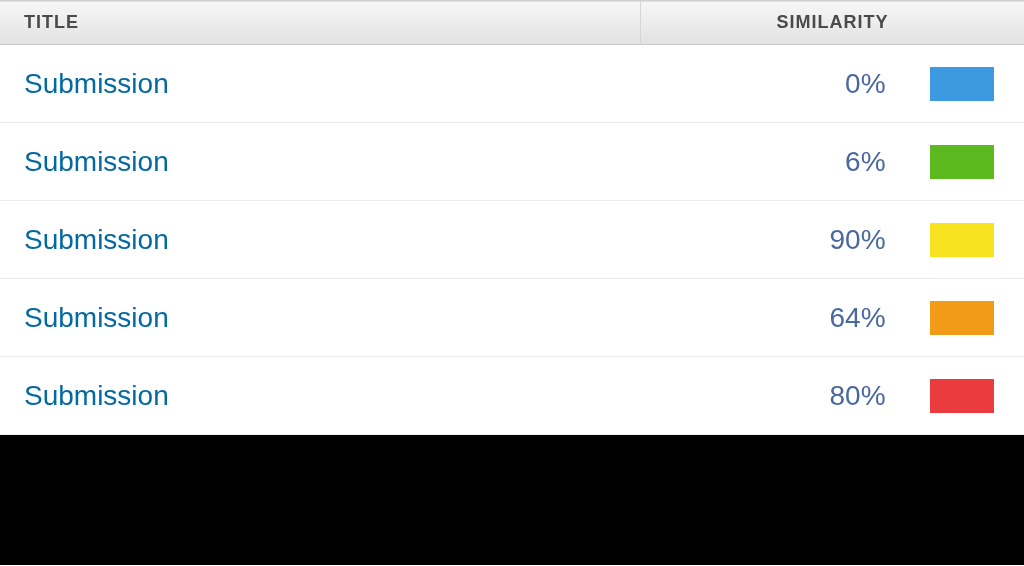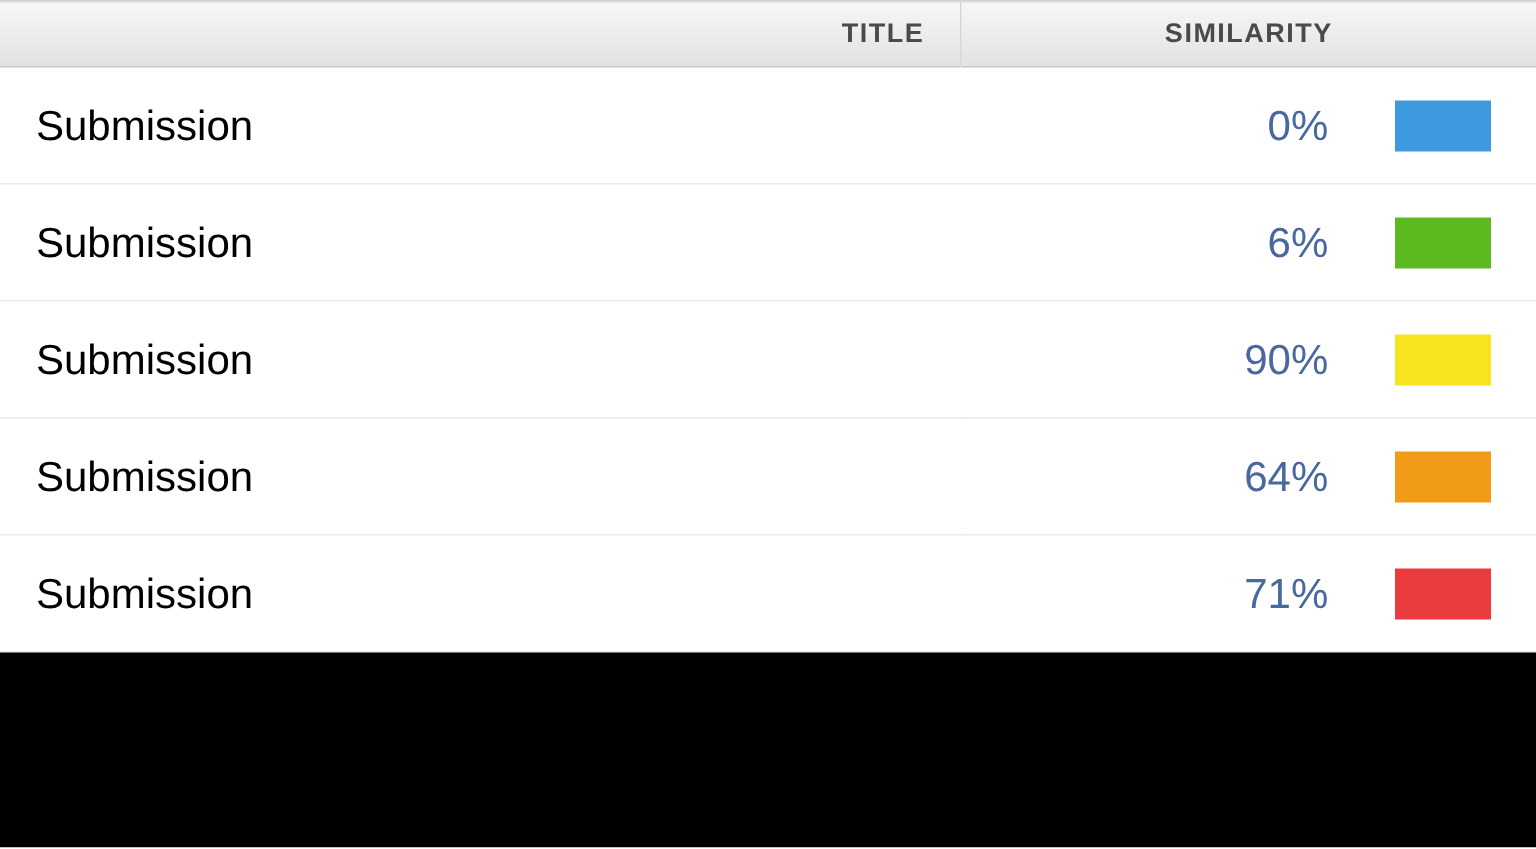--- a/index.html
+++ b/index.html
@@ -23,40 +23,40 @@
       background: linear-gradient(to bottom, #f7f7f7 0%, #ececec 50%, #e2e2e2 100%);
       border-top: 1px solid #d0d0d0;
       border-bottom: 1px solid #c8c8c8;
       height: 44px;
     }
     .header-cell {
       font-size: 18px;
       font-weight: bold;
       letter-spacing: 1px;
       color: #4a4a4a;
-      text-align: right;
+      text-align: left;
       padding: 10px 24px;
       vertical-align: middle;
     }
     .header-cell.title-col {
       width: 595px;
       border-right: 1px solid #d6d6d6;
     }
     .header-cell.similarity-col {
       text-align: center;
       width: 356px;
     }
     .data-row {
       border-bottom: 1px solid #eaeaea;
       height: 78px;
     }
     .title-cell {
       padding: 20px 24px;
       font-size: 28px;
-      color: #000000;
+      color: #0369a1;
       vertical-align: middle;
     }
     .similarity-cell {
       padding: 20px 24px;
       text-align: right;
       vertical-align: middle;
       white-space: nowrap;
     }
     .similarity-value {
       font-size: 28px;
@@ -114,20 +114,20 @@
       <tr class="data-row">
         <td class="title-cell">Submission</td>
         <td class="similarity-cell">
           <span class="similarity-value">64%</span>
           <span class="swatch" style="background:#f29b18"></span>
         </td>
       </tr>
       <tr class="data-row">
         <td class="title-cell">Submission</td>
         <td class="similarity-cell">
-          <span class="similarity-value">71%</span>
+          <span class="similarity-value">80%</span>
           <span class="swatch" style="background:#ea3b3e"></span>
         </td>
       </tr>
     </tbody>
   </table>
   <div class="footer-black"></div>
 </div>
 
 </body></html>

